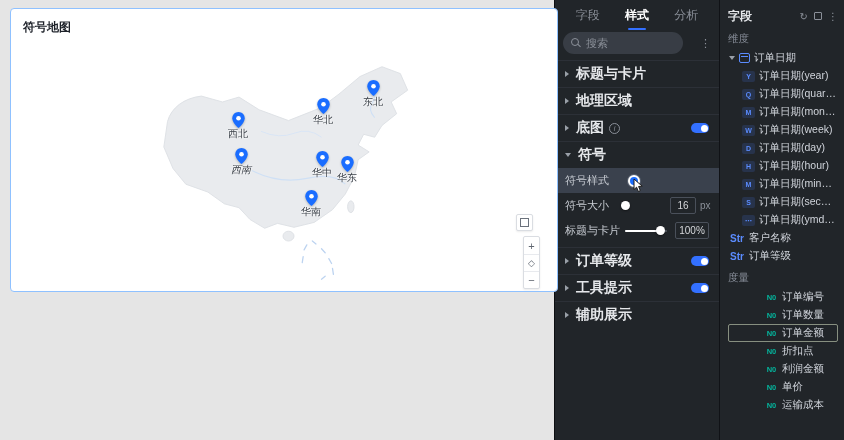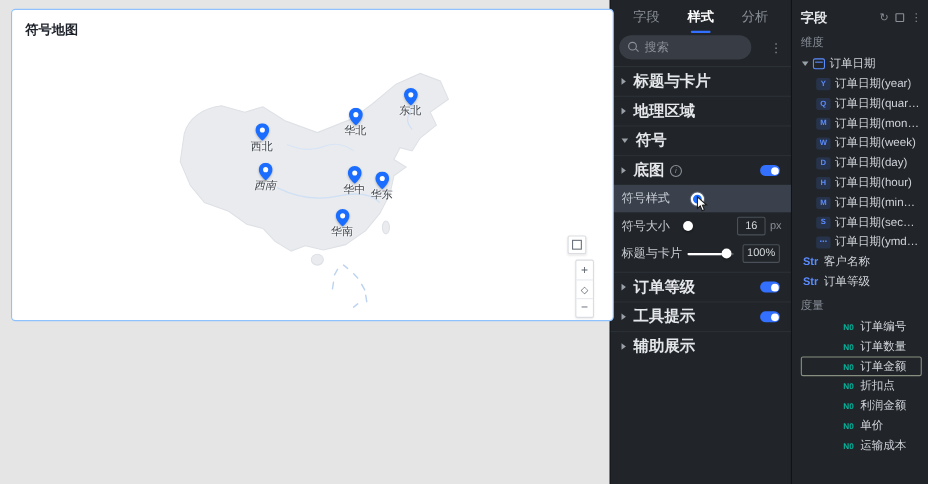--- a/index.html
+++ b/index.html
@@ -206,29 +206,29 @@
       <span class="cr"></span>
       <span class="sec-label">标题与卡片</span>
     </div>
 
     <div class="sec-row">
       <span class="cr"></span>
       <span class="sec-label">地理区域</span>
     </div>
 
     <div class="sec-row">
-      <span class="cd"></span>
-      <span class="sec-label">符号</span>
-    </div>
-
-    <div class="sec-row">
       <span class="cr"></span>
       <span class="sec-label">底图</span>
       <span class="info">i</span>
       <span class="toggle"></span>
+    </div>
+
+    <div class="sec-row">
+      <span class="cd"></span>
+      <span class="sec-label">符号</span>
     </div>
 
     <div class="sym-body">
       <div class="ctl-row hl">
         <span class="ctl-label">符号样式</span>
         <span class="swatch-wrap">
           <span class="swatch"></span>
           <svg class="cursor-svg" width="11" height="15" viewBox="0 0 11 15">
             <path d="M1 1 L1 11.5 L3.6 9.2 L5.4 13.5 L7.3 12.6 L5.6 8.5 L9.2 8.2 Z" fill="#ffffff" stroke="#1b1b1b" stroke-width="1"></path>
           </svg>

